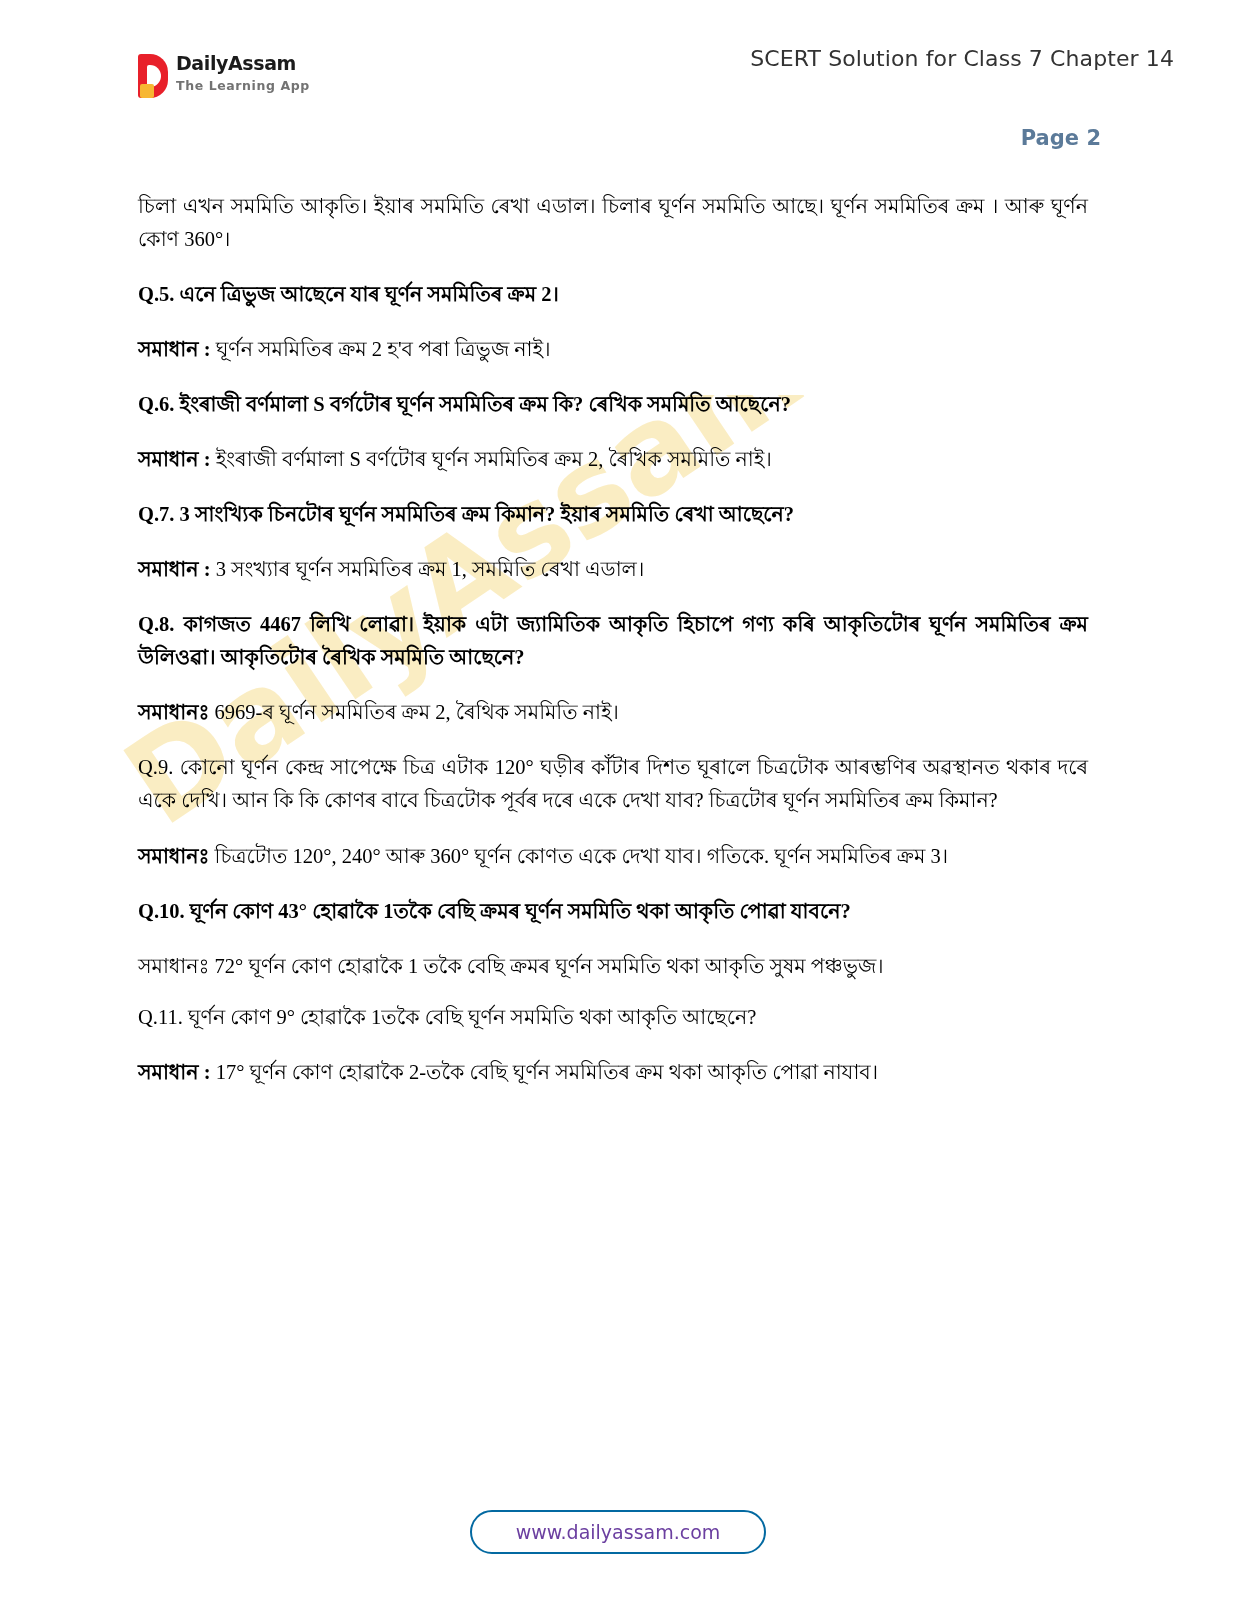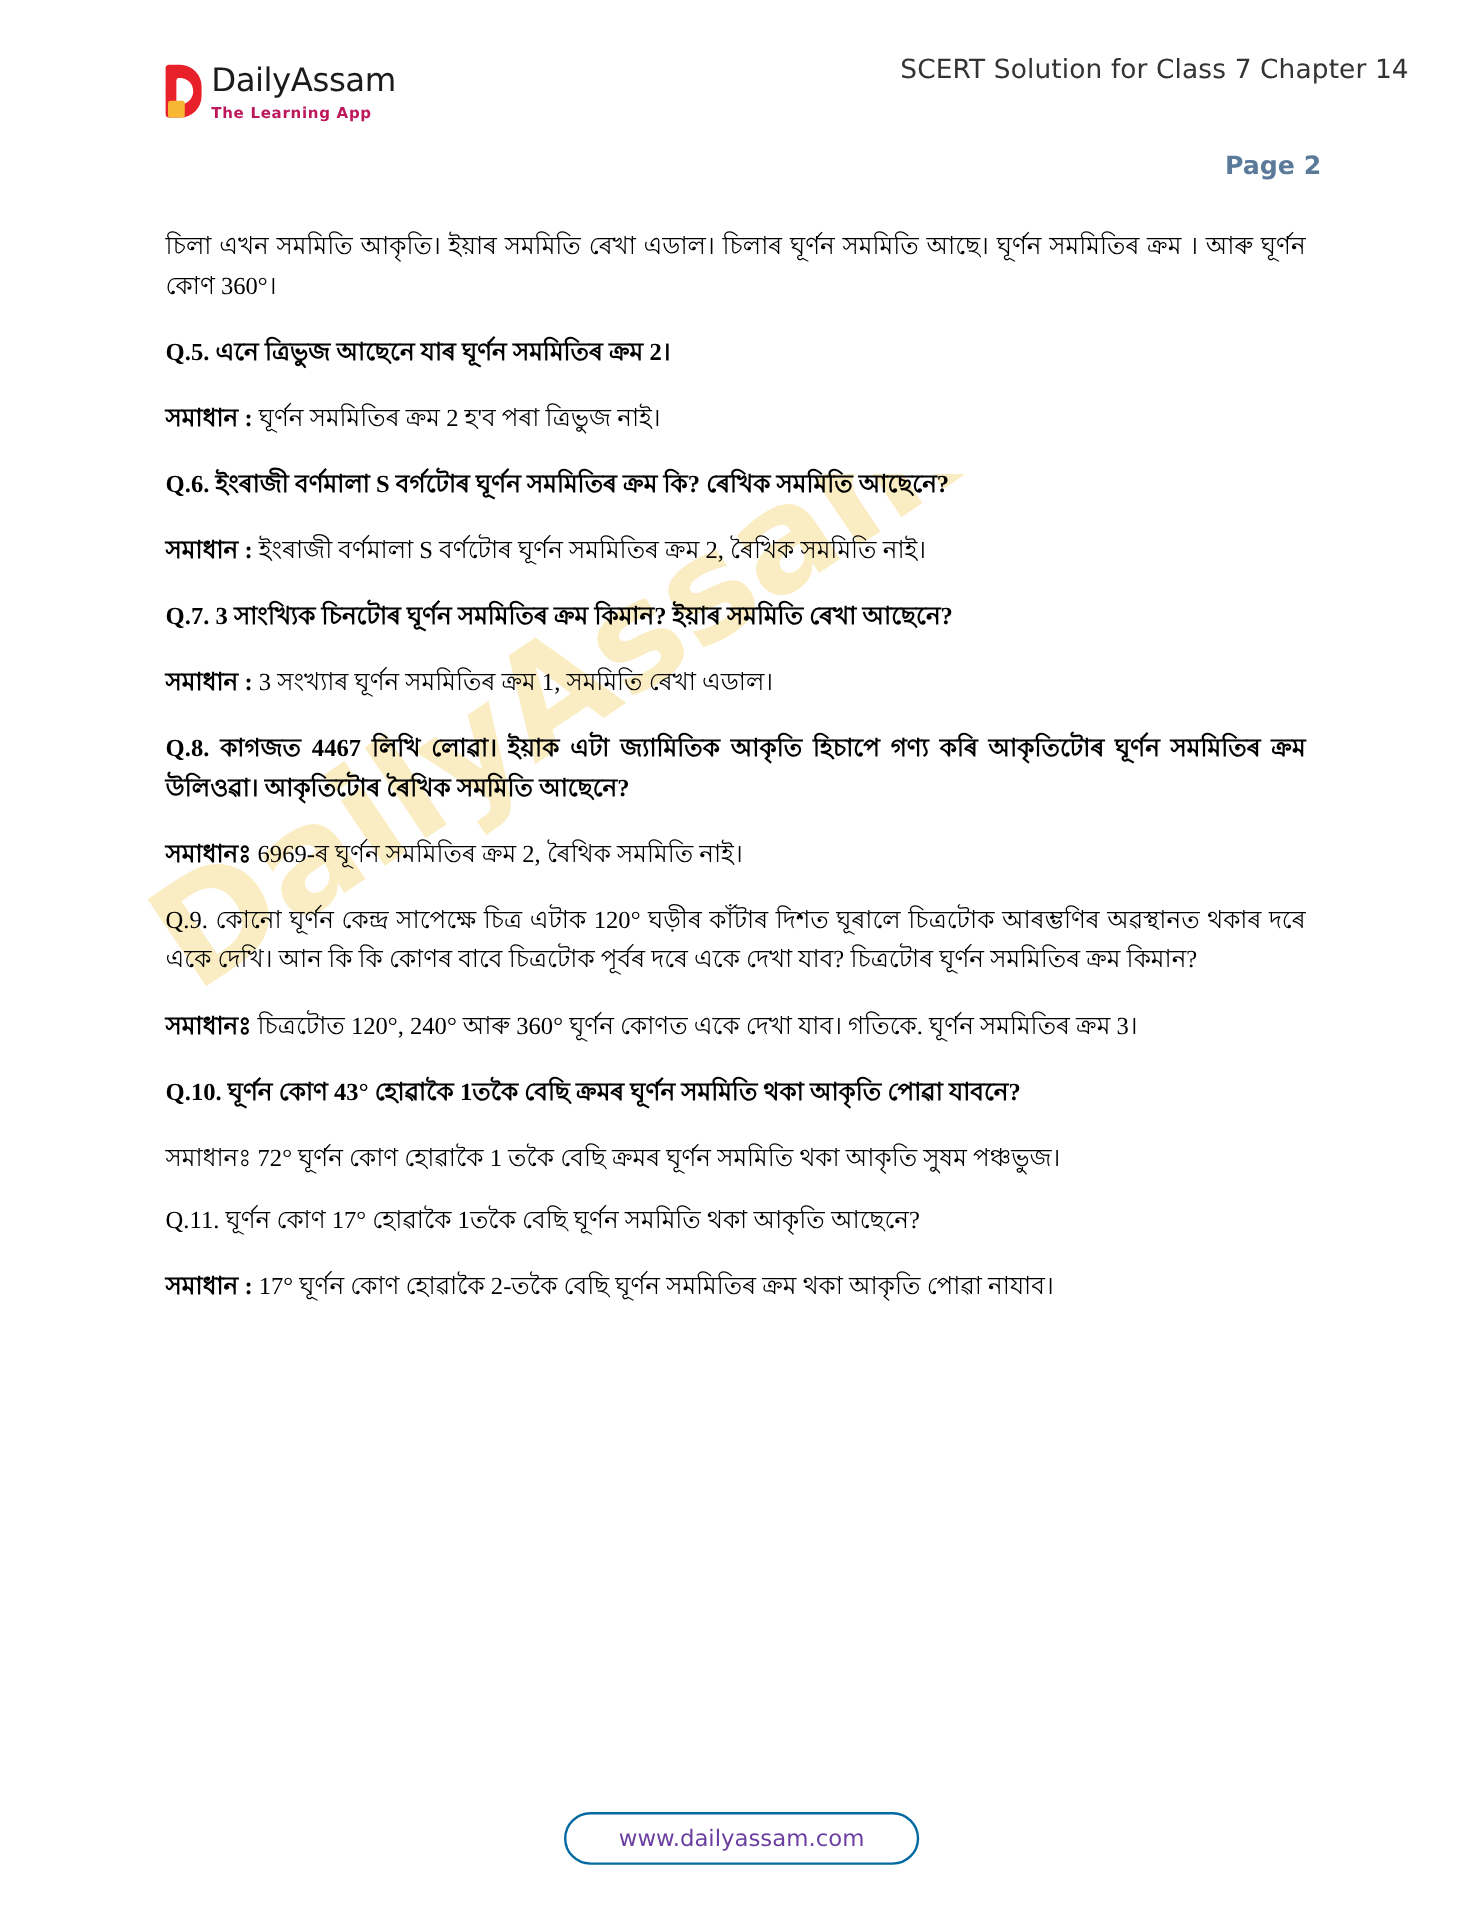--- a/index.html
+++ b/index.html
@@ -64,34 +64,34 @@
     background: #f7b733;
     border-radius: 2px;
   }
   .logo-text {
     display: flex;
     flex-direction: column;
     line-height: 1;
   }
   .logo-title {
     font-family: "DejaVu Sans", sans-serif;
-    font-weight: normal;
-    font-size: 27px;
+    font-weight: bold;
+    font-size: 19px;
     color: #1b1b1b;
     letter-spacing: -0.4px;
   }
   .logo-title .accent {
     color: #1b1b1b;
   }
   .logo-sub {
     margin-top: 7px;
     font-family: "DejaVu Sans", sans-serif;
     font-weight: bold;
     font-size: 12.5px;
-    color: #be185d;
+    color: #737373;
     letter-spacing: 0.6px;
   }
 
   .header-right {
     position: absolute;
     right: 62px;
     top: 6px;
     text-align: right;
     font-family: "DejaVu Sans", sans-serif;
     color: #333333;
@@ -255,21 +255,21 @@
   <p class="ans">
     <span class="lbl">সমাধানঃ</span>
     <span>চিত্ৰটোত 120°, 240° আৰু 360° ঘূৰ্ণন কোণত একে দেখা যাব। গতিকে. ঘূৰ্ণন সমমিতিৰ ক্ৰম 3।</span>
   </p>
 
   <p class="q">Q.10. ঘূৰ্ণন কোণ 43° হোৱাকৈ 1তকৈ বেছি ক্ৰমৰ ঘূৰ্ণন সমমিতি থকা আকৃতি পোৱা যাবনে?</p>
   <p class="tight">
     <span class="lbl">সমাধানঃ</span>
     <span>72° ঘূৰ্ণন কোণ হোৱাকৈ 1 তকৈ বেছি ক্ৰমৰ ঘূৰ্ণন সমমিতি থকা আকৃতি সুষম পঞ্চভুজ।</span>
   </p>
-  <p class="ans">Q.11. ঘূৰ্ণন কোণ 17° হোৱাকৈ 1তকৈ বেছি ঘূৰ্ণন সমমিতি থকা আকৃতি আছেনে?</p>
+  <p class="ans">Q.11. ঘূৰ্ণন কোণ 9° হোৱাকৈ 1তকৈ বেছি ঘূৰ্ণন সমমিতি থকা আকৃতি আছেনে?</p>
 
   <p class="ans">
     <span class="lbl">সমাধান :</span>
     <span>17° ঘূৰ্ণন কোণ হোৱাকৈ 2-তকৈ বেছি ঘূৰ্ণন সমমিতিৰ ক্ৰম থকা আকৃতি পোৱা নাযাব।</span>
   </p>
 
 </div>
 
 <div class="footer">
   <div class="footer-pill">www.dailyassam.com</div>

